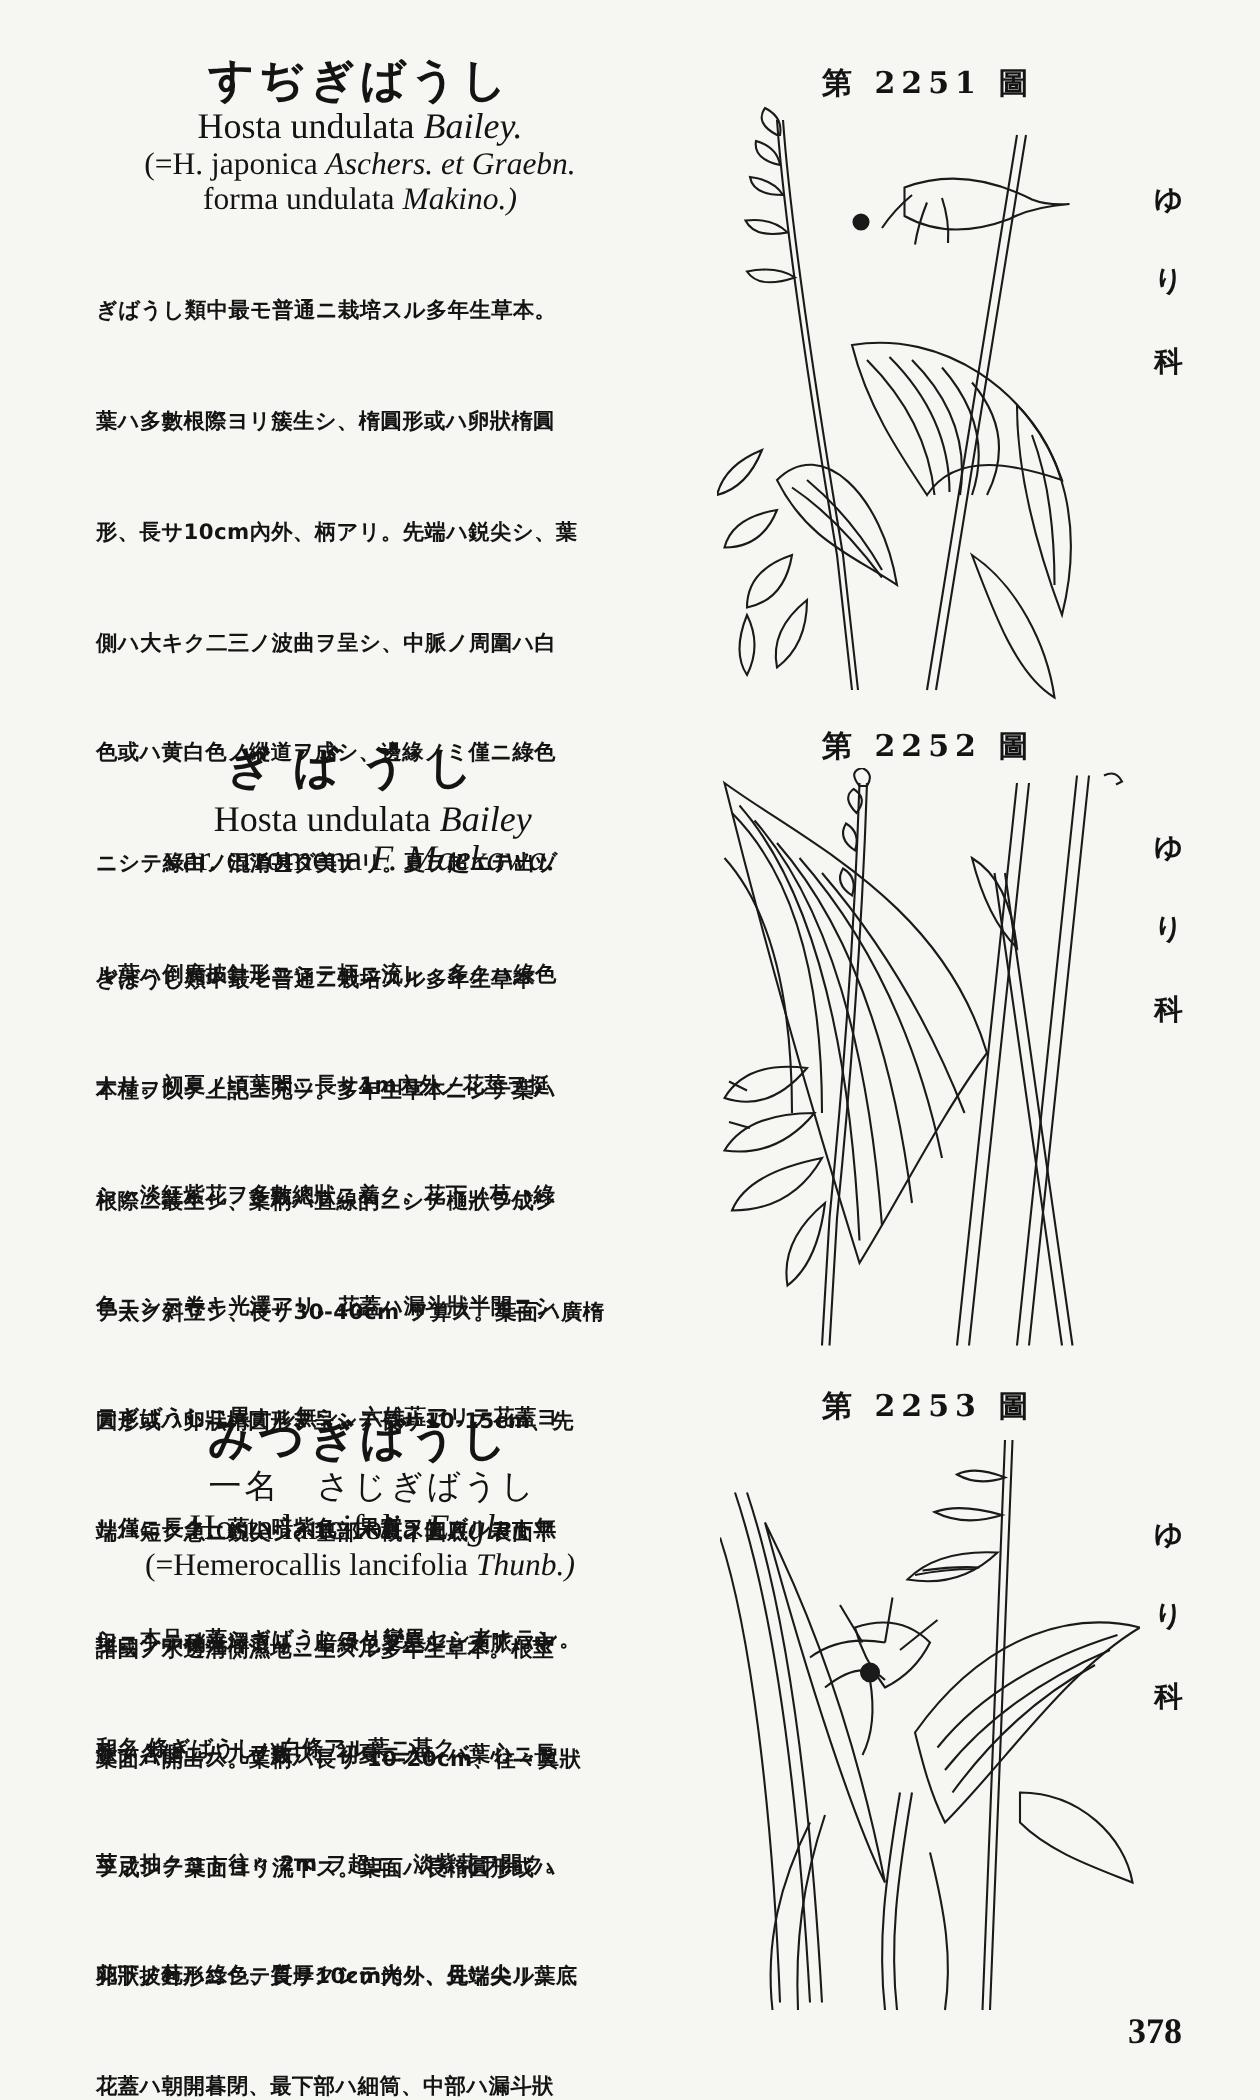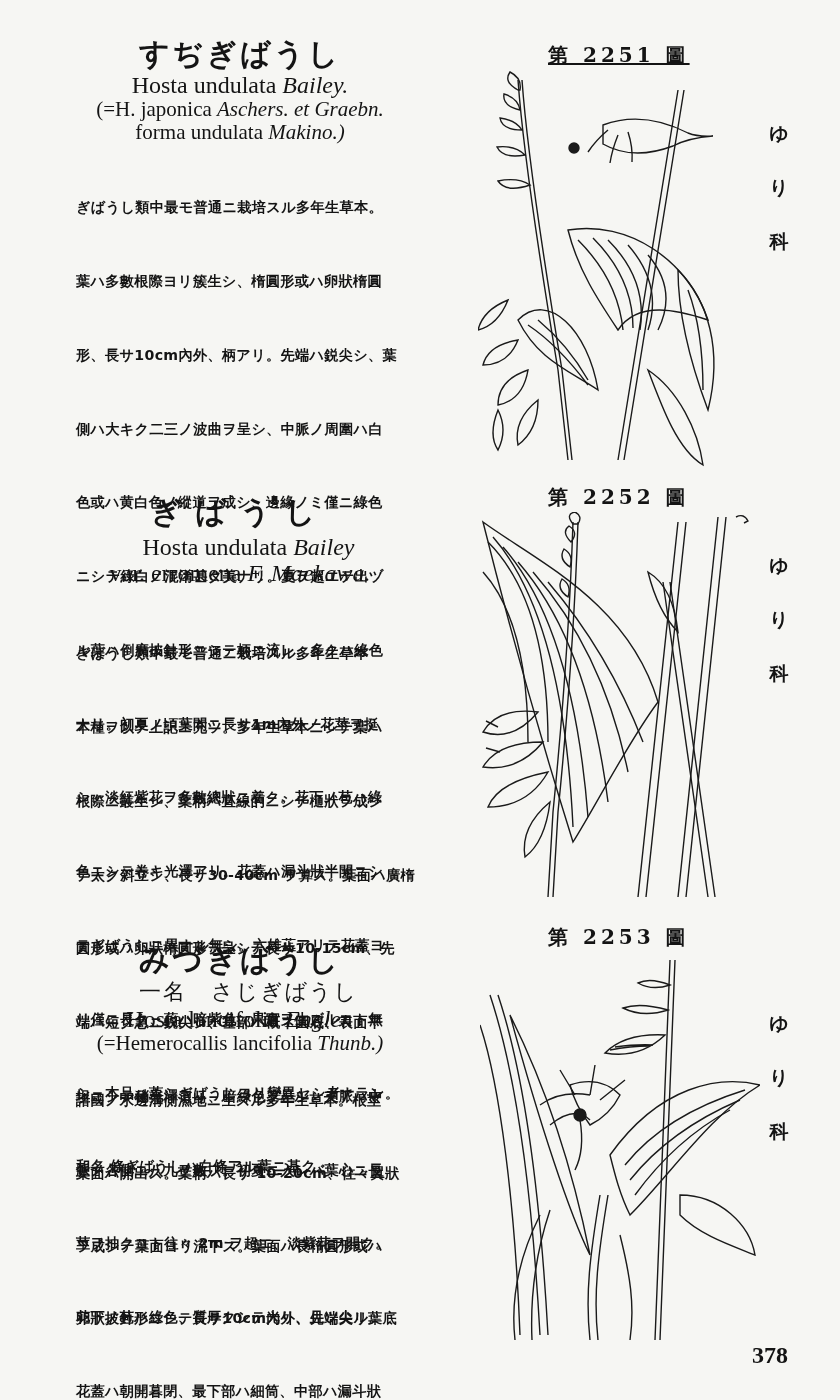--- a/index.html
+++ b/index.html
@@ -12,21 +12,21 @@
   .jp-title {
     text-align:center; font-size:30px; font-weight:bold; letter-spacing:3px;
     line-height:36px; margin:0;
   }
   .jp-title.spaced { letter-spacing:14px; }
   .alt-name { text-align:center; font-size:22px; line-height:28px; letter-spacing:2px;margin-left:17px; }
   .latin { text-align:center; font-family:"Liberation Serif", serif; font-size:24px; line-height:26px; }
   .latin.sub { font-size:21px; line-height:23px; }
   .latin i { font-style:italic; }
   .body-text {
-    position:absolute; left:76px; width:410px;
+    position:absolute; left:64px; width:410px;
     font-family:"DejaVu Sans", sans-serif; font-weight:bold;
     font-size:14.2px; line-height:24.6px; letter-spacing:0.3px;
     white-space:pre; text-align:justify;
   }
   .fig-label {
     position:absolute; left:548px; font-family:"DejaVu Serif", serif;
     font-weight:bold; font-size:20px; letter-spacing:4px;
   }
   .family {
     position:absolute; left:765px; width:28px; font-size:19px; font-weight:bold;
@@ -66,21 +66,21 @@
   <div>ニシテ綠白ノ混淆甚ダ美ナリ。夏ヲ超エテ出ヅ</div>
   <div>ル葉ハ倒廣披針形ニシテ柄ニ流レ、多クハ綠色</div>
   <div>ナリ。初夏ノ頃葉間ニ長サ1m內外ノ花莖ヲ挺</div>
   <div>シ、淡紅紫花ヲ多數總狀ニ着ク。花下ノ苞ハ綠</div>
   <div>色ニシテ卷キ光澤アリ。花蓋ハ漏斗狀半開ニシ</div>
   <div>テぎばうしニ異ナル無シ。六雄蕋アリテ花蓋ヨ</div>
   <div>リ僅ニ長ク、葯ハ暗紫色。果實ヲ生ズルコト無</div>
   <div>シ。本品ハ蓋シぎばうしヨリ變異セシ者ナラン。</div>
   <div>和名 條ぎばうしハ白條アル葉ニ基ク。</div>
 </div>
-<div class="fig-label" style="top:42px;text-decoration:underline;">第 2251 圖</div>
+<div class="fig-label" style="top:42px;">第 2251 圖</div>
 <div class="family" style="top:106px;">
   <div>ゆ</div>
   <div>り</div>
   <div>科</div>
 </div>
 <div class="illus" style="left:478px; top:70px;">
   <svg width="280" height="400" viewBox="0 0 280 400" fill="none" stroke="#1a1a1a" stroke-width="1.4">
 
     <path d="M40 10 C45 80 60 180 80 300 L90 390"></path>
     <path d="M44 10 C49 80 64 180 84 300 L94 390"></path>

